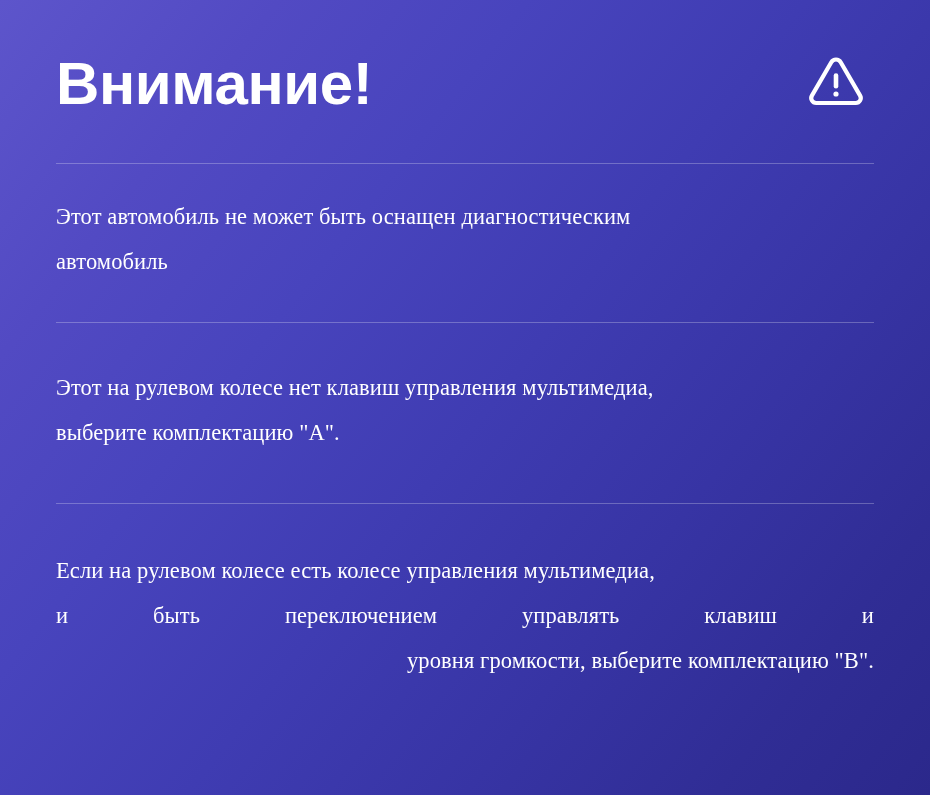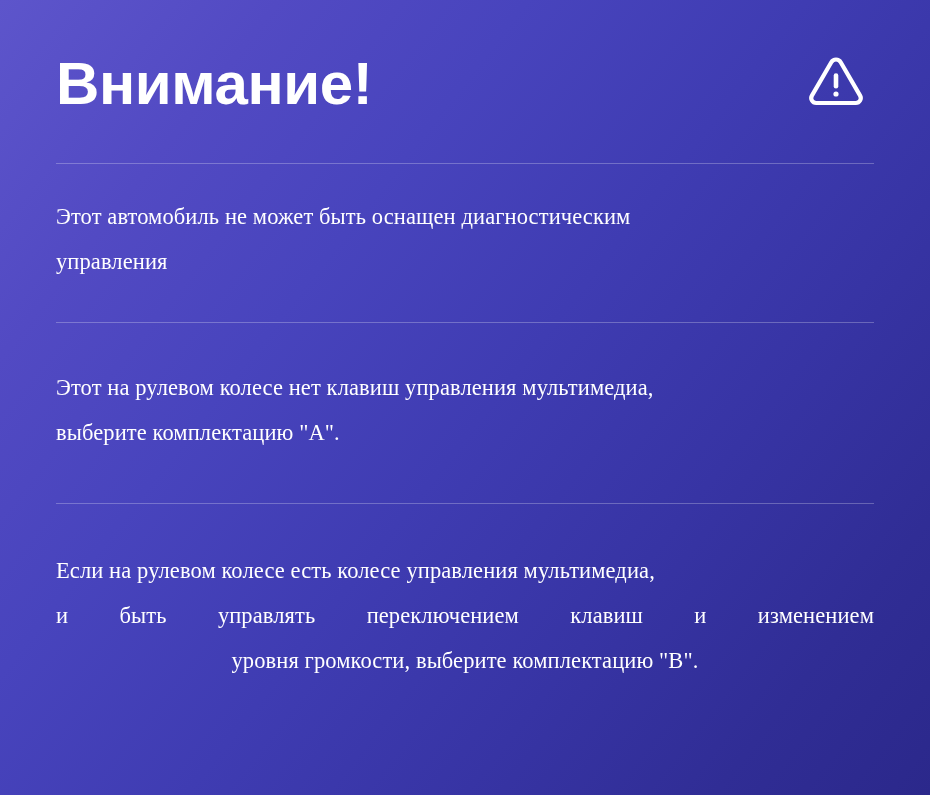--- a/index.html
+++ b/index.html
@@ -75,21 +75,21 @@
     line-height: 45px;
     font-weight: 400;
     letter-spacing: 0.1px;
     font-family: Liberation Serif, serif;
   }
 
   .block-1 { padding: 30px 0 38px 0; }
   .block-2 { padding: 42px 0 48px 0; }
   .block-3 { padding: 44px 0 0 0; text-align: justify; text-justify: inter-word; }
   .block-3 > span { display: block; }
-  .block-3 > span:last-child { text-align: center; }
+  .block-3 > span:last-child { text-align: right; }
 
   
   .just-line { display: block; }
 </style>
 </head>
 <body>
 
 <div class="poster">
 
   <div class="header">
@@ -101,39 +101,38 @@
         <path d="M32 25.5v10.8" stroke="#ffffff" stroke-width="4.6" stroke-linecap="round"></path>
         <circle cx="32" cy="44" r="2.6" fill="#ffffff"></circle>
       </svg>
     </span>
   </div>
 
   <div class="divider"></div>
 
   <div class="block block-1">
     <span class="just-line">Этот автомобиль не может быть оснащен диагностическим</span>
-    <span class="just-line">управления</span>
+    <span class="just-line">автомобиль</span>
   </div>
 
   <div class="divider"></div>
 
   <div class="block block-2">
     <span class="just-line">Этот на рулевом колесе нет клавиш управления мультимедиа,</span>
     <span class="just-line">выберите комплектацию "A".</span>
   </div>
 
   <div class="divider"></div>
 
   <div class="block block-3">
     <span>Если на рулевом колесе есть колесе управления мультимедиа,</span>
     <span style="display: flex; justify-content: space-between;">
         <span>и</span>
         <span>быть</span>
+        <span>переключением</span>
         <span>управлять</span>
-        <span>переключением</span>
         <span>клавиш</span>
         <span>и</span>
-        <span>изменением</span>
       </span>
     <span>уровня громкости, выберите комплектацию "B".</span>
   </div>
 
 </div>
 
 </body></html>

